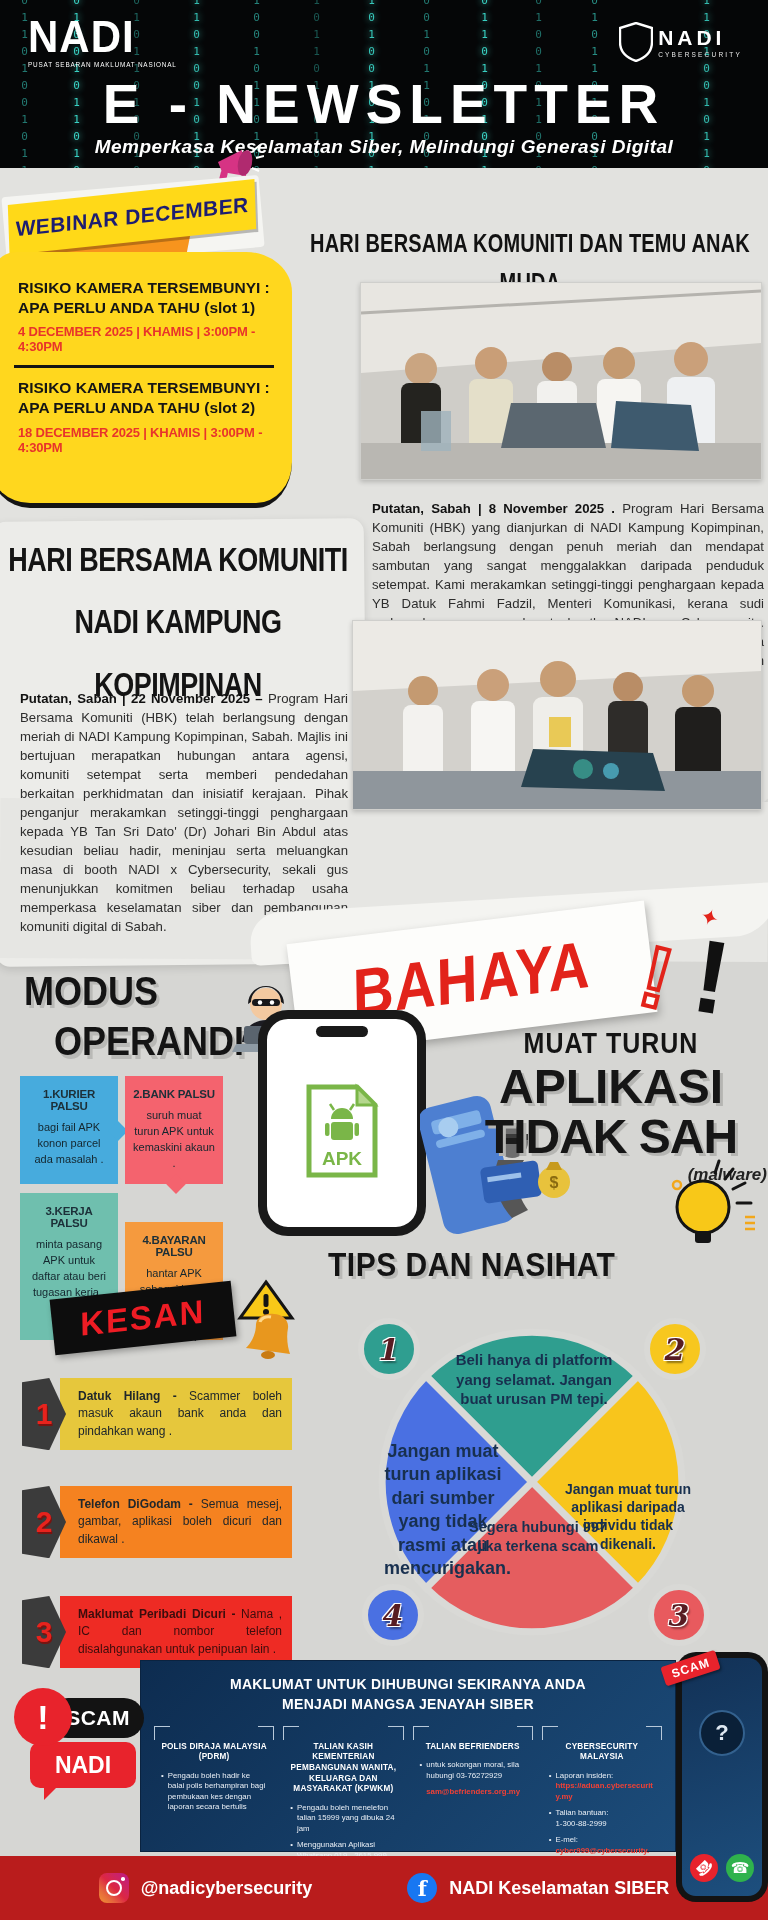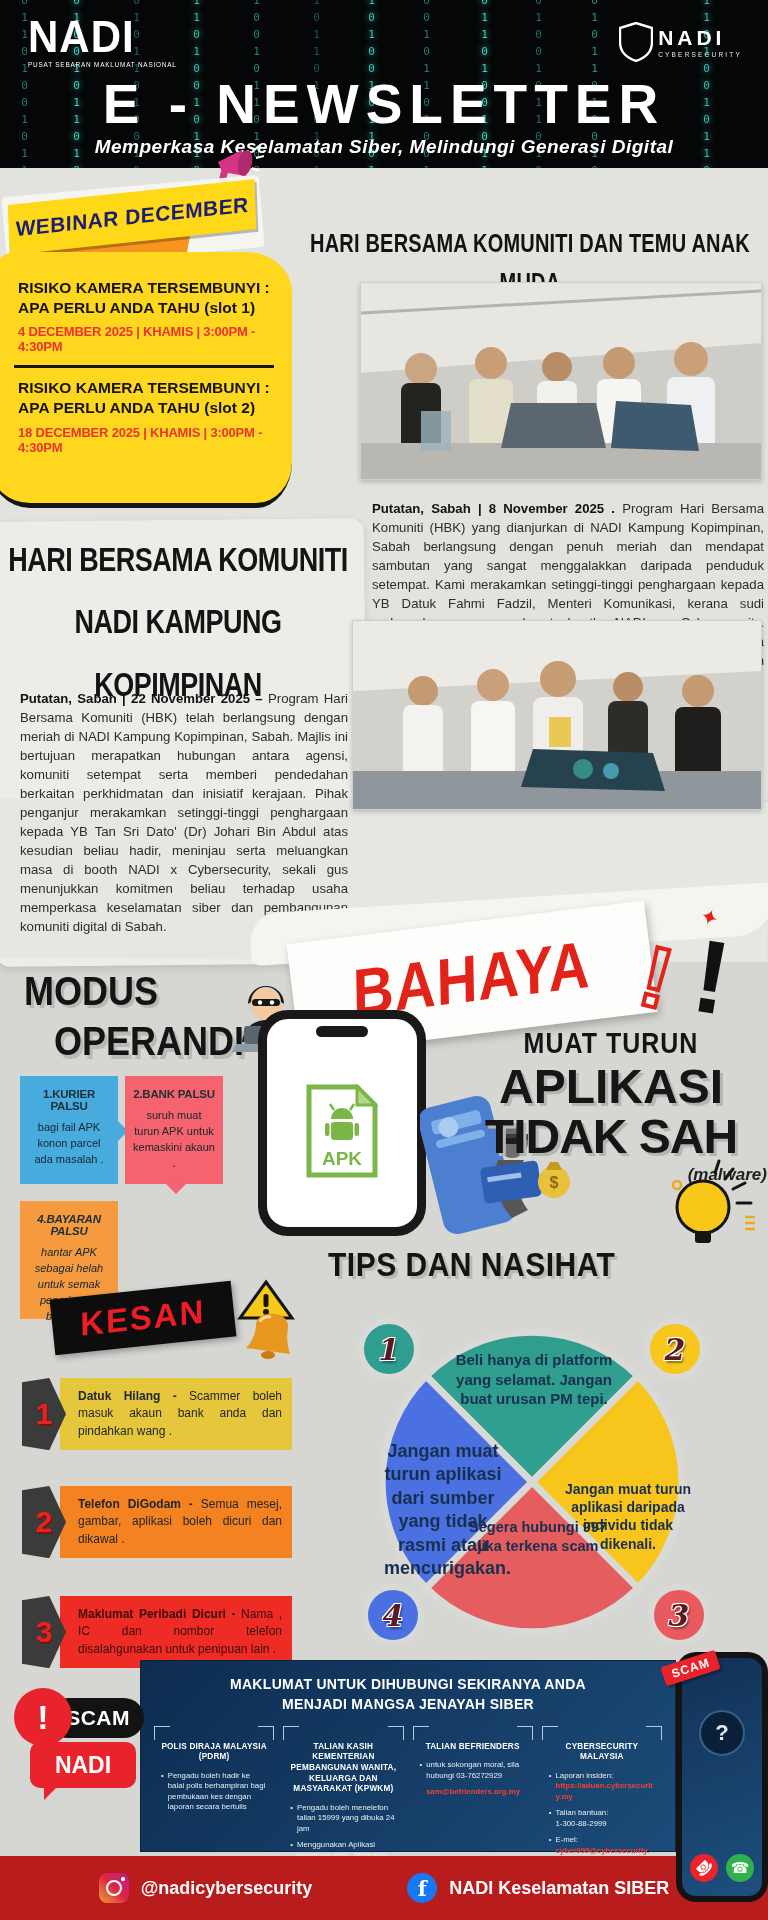--- a/index.html
+++ b/index.html
@@ -64,21 +64,21 @@
            line-height:1.22;transform:scaleY(1.15);text-shadow:3px 3px 0 #b9b9b6;}
   .modus-h .ind{margin-left:30px;}
   .hacker{position:absolute;left:222px;top:982px;width:82px;height:74px;}
   .cards{position:absolute;left:20px;top:1076px;width:203px;display:grid;grid-template-columns:1fr 1fr;gap:9px 7px;}
   .card{padding:12px 8px;box-sizing:border-box;text-align:center;position:relative;}
   .card .ct{font-size:11.5px;font-weight:800;color:#1c2f38;letter-spacing:-.2px;}
   .card .cb{font-size:11px;color:#14262e;margin-top:8px;line-height:1.45;}
   .c-blue{background:#47abdd;}
   .c-pink{background:#f4636e;}
   .c-teal{background:#6fbfae;}
-  .c-orange{background:#f59a3e;height:118px;margin-top:8px;font-style:italic;}
+  .c-orange{background:#f59a3e;height:118px;margin-top:29px;}
   .notch-r{position:absolute;right:-7px;top:45%;width:14px;height:14px;background:#47abdd;transform:rotate(45deg);}
   .notch-d{position:absolute;left:45%;bottom:-7px;width:14px;height:14px;background:#f4636e;transform:rotate(45deg);}
 
   
   .bahaya{position:absolute;left:292px;top:922px;width:360px;height:112px;background:#fdfdfb;
           transform:rotate(-7deg);box-shadow:2px 4px 8px rgba(0,0,0,.25);display:flex;align-items:center;justify-content:center;}
   .bahaya span{color:#e2231a;font-size:57px;font-weight:900;letter-spacing:1px;transform:skewX(-6deg) scaleY(1.15);}
   .excl1{position:absolute;left:642px;top:928px;font-size:86px;font-weight:900;color:transparent;
          -webkit-text-stroke:4px #e2231a;transform:rotate(14deg);}
   .excl2{position:absolute;left:694px;top:918px;font-size:104px;font-weight:900;color:#111;transform:rotate(9deg);}
@@ -331,20 +331,24 @@
     <div class="card c-blue">
       <div class="ct">1.KURIER PALSU</div>
       <div class="cb">bagi fail APK konon parcel ada masalah .</div>
       <span class="notch-r"></span>
     </div>
     <div class="card c-pink">
       <div class="ct">2.BANK PALSU</div>
       <div class="cb">suruh muat turun APK untuk kemaskini akaun .</div>
       <span class="notch-d"></span>
     </div>
+    <div class="card c-teal">
+      <div class="ct">3.KERJA PALSU</div>
+      <div class="cb">minta pasang APK untuk daftar atau beri tugasan kerja .</div>
+    </div>
     <div class="card c-orange">
       <div class="ct">4.BAYARAN PALSU</div>
       <div class="cb">hantar APK sebagai helah untuk semak penerimaan bayaran .</div>
     </div>
   </div>
 
   <div class="torn-white"></div>
   <div class="bahaya">
     <span>BAHAYA</span>
   </div>

